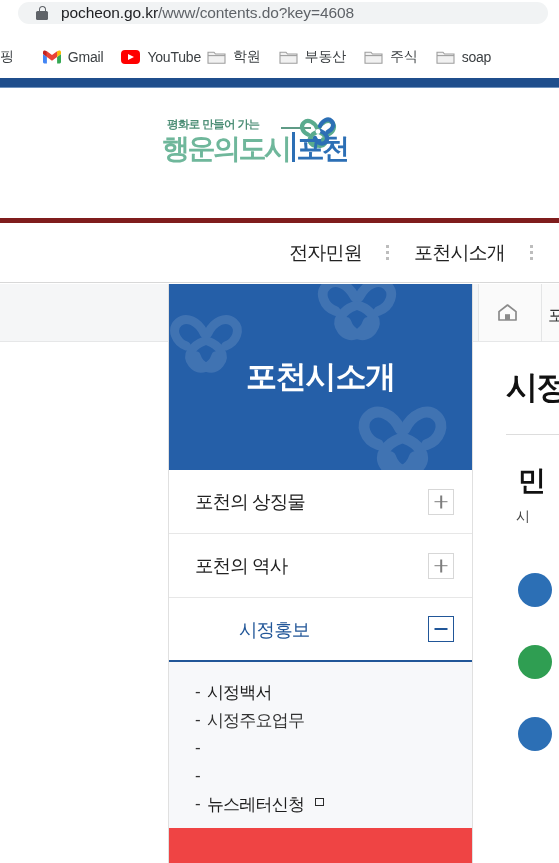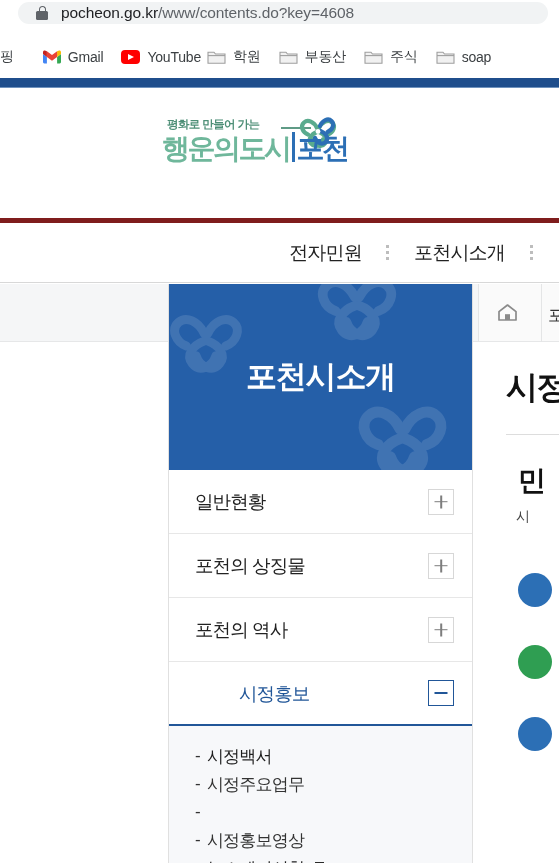--- a/index.html
+++ b/index.html
@@ -667,27 +667,20 @@
         <g fill="none" stroke="#ffffff" stroke-width="4.5" stroke-linecap="round">
           <path d="M27 22c-3-6-9-9-13-5.5s-1.5 10 4 12"></path>
           <path d="M29 22c3-6 9-9 13-5.5s1.5 10-4 12"></path>
           <path d="M27 26c-5.5 2-9.5 7-6 11.5s10 2 12-4"></path>
           <path d="M29 26c5.5 2 9.5 7 6 11.5s-10 2-12-4"></path>
         </g>
       </svg>
       <span class="lnb-head-title">포천시소개</span>
     </div>
 
-    <div class="lnb-item">
-      <span class="label">일반현황</span>
-      <span class="toggle-box">
-          <i class="h"></i>
-          <i class="v"></i>
-        </span>
-    </div>
 
     <div class="lnb-item">
       <span class="label">포천의 상징물</span>
       <span class="toggle-box">
           <i class="h"></i>
           <i class="v"></i>
         </span>
     </div>
 
     <div class="lnb-item">
@@ -712,21 +705,20 @@
       </div>
       <div class="lnb-sub-item">
         <span class="dash">-</span>
         <span class="txt">시정주요업무</span>
       </div>
       <div class="lnb-sub-item">
         <span class="dash">-</span>
       </div>
       <div class="lnb-sub-item">
         <span class="dash">-</span>
-        <span class="txt">시정홍보영상</span>
       </div>
       <div class="lnb-sub-item cur">
         <span class="dash">-</span>
         <span class="txt">뉴스레터신청</span>
         <span class="ext-icon">
           <span class="back"></span>
         </span>
       </div>
     </div>
 

